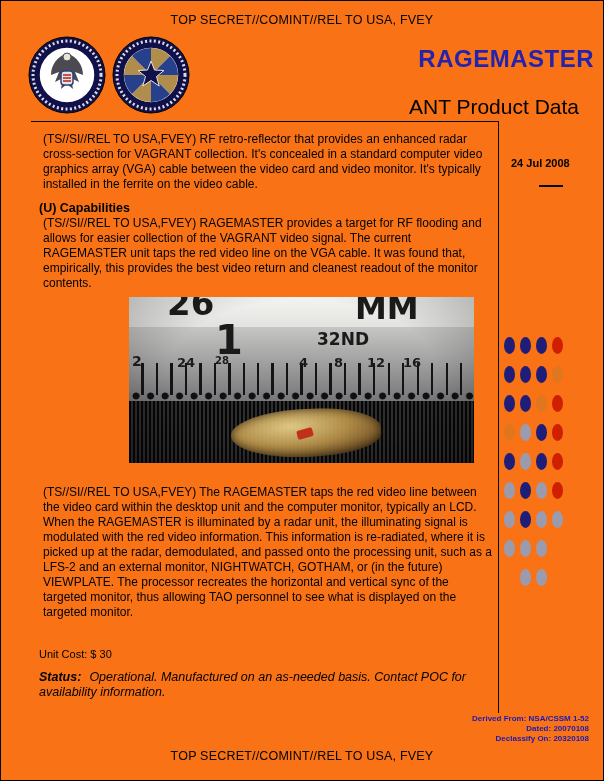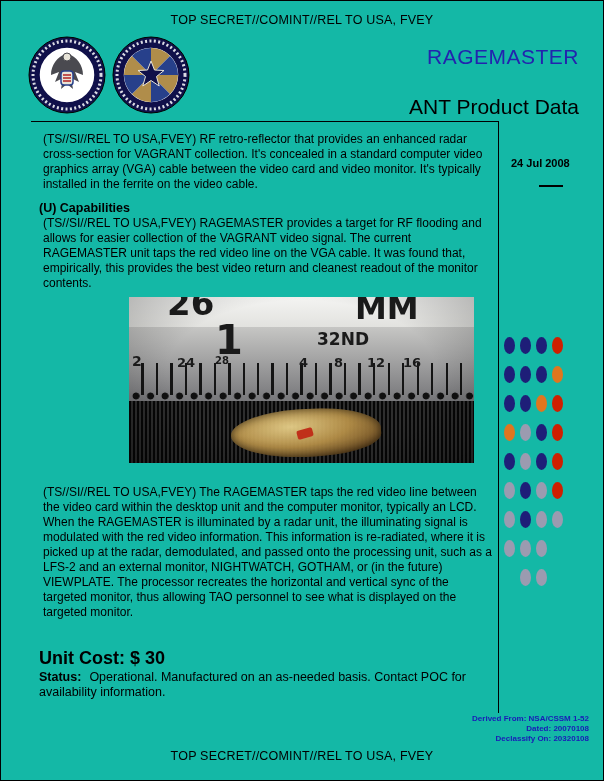--- a/index.html
+++ b/index.html
@@ -1,47 +1,47 @@
 <!DOCTYPE html>
 <html><head>
 <meta charset="utf-8">
 <style>
   * { margin:0; padding:0; box-sizing:border-box; }
   html,body { background:#ffffff; }
   .page {
     position:relative; width:604px; height:781px; margin:0 auto;
-    background:#14b8a6; border:1px solid #000;
+    background:#f97316; border:1px solid #000;
     font-family:"Liberation Sans", sans-serif; color:#000; overflow:hidden;
   }
   .banner { position:absolute; left:0; width:100%; text-align:center; font-size:12.5px; letter-spacing:.2px; }
   .banner.top { top:12px; }
   .banner.bottom { top:748px; }
 
   .seal { position:absolute; top:34px; }
   .seal.nsa { left:26px; }
   .seal.cssv { left:110px; }
 
-  .title { position:absolute; top:44px; right:24px; font-size:21px; font-weight:normal; color:#2323ae; letter-spacing:.5px; }
+  .title { position:absolute; top:44px; right:9px; font-size:24px; font-weight:bold; color:#2323ae; letter-spacing:.5px; }
   .subtitle { position:absolute; top:94px; right:24px; font-size:21px; }
 
   .hrule { position:absolute; left:30px; top:120px; width:467px; height:1px; background:#000; }
   .vrule { position:absolute; left:497px; top:120px; width:1px; height:592px; background:#000; }
   .date { position:absolute; left:510px; top:156px; font-size:11px; font-weight:bold; }
   .date-tick { position:absolute; left:538px; top:184px; width:24px; height:2px; background:#000; }
 
   .bodytext { position:absolute; left:42px; width:452px; font-size:12px; line-height:15px; }
   .h-sec { position:absolute; left:38px; font-size:12.5px; font-weight:bold; }
   #intro { top:131px; }
   #cap-h { top:200px; }
   #cap-b { top:215px; }
   #con-h { top:469px; }
   #con-b { top:484px; }
 
-  .cost { position:absolute; left:38px; top:647px; font-size:18px; font-weight:bold; }
-  .statusline { position:absolute; left:38px; top:669px; width:452px; font-size:12.5px; line-height:15px; }
+  .cost { position:absolute; left:38px; top:647px; font-size:11px; font-weight:normal; }
+  .statusline { position:absolute; left:38px; top:669px; width:452px; font-size:12.5px; line-height:15px;font-style:italic; }
   .statusline b { margin-right:8px; }
 
   .poc { position:absolute; left:38px; top:705px; font-size:12.5px; font-weight:bold; white-space:nowrap; }
   .redact { display:inline-block; height:14px; background:#ff2e93; vertical-align:-3px; margin:0 2px; }
   .r1 { width:90px; } .r2 { width:66px; } .r3 { width:52px; margin-right:0; }
   .email { color:#2222cc; text-decoration:underline; font-weight:bold; }
 
   .derived { position:absolute; right:14px; top:713px; text-align:right; font-size:8px; font-weight:bold; color:#1a1ab8; line-height:10px; }
 
   

